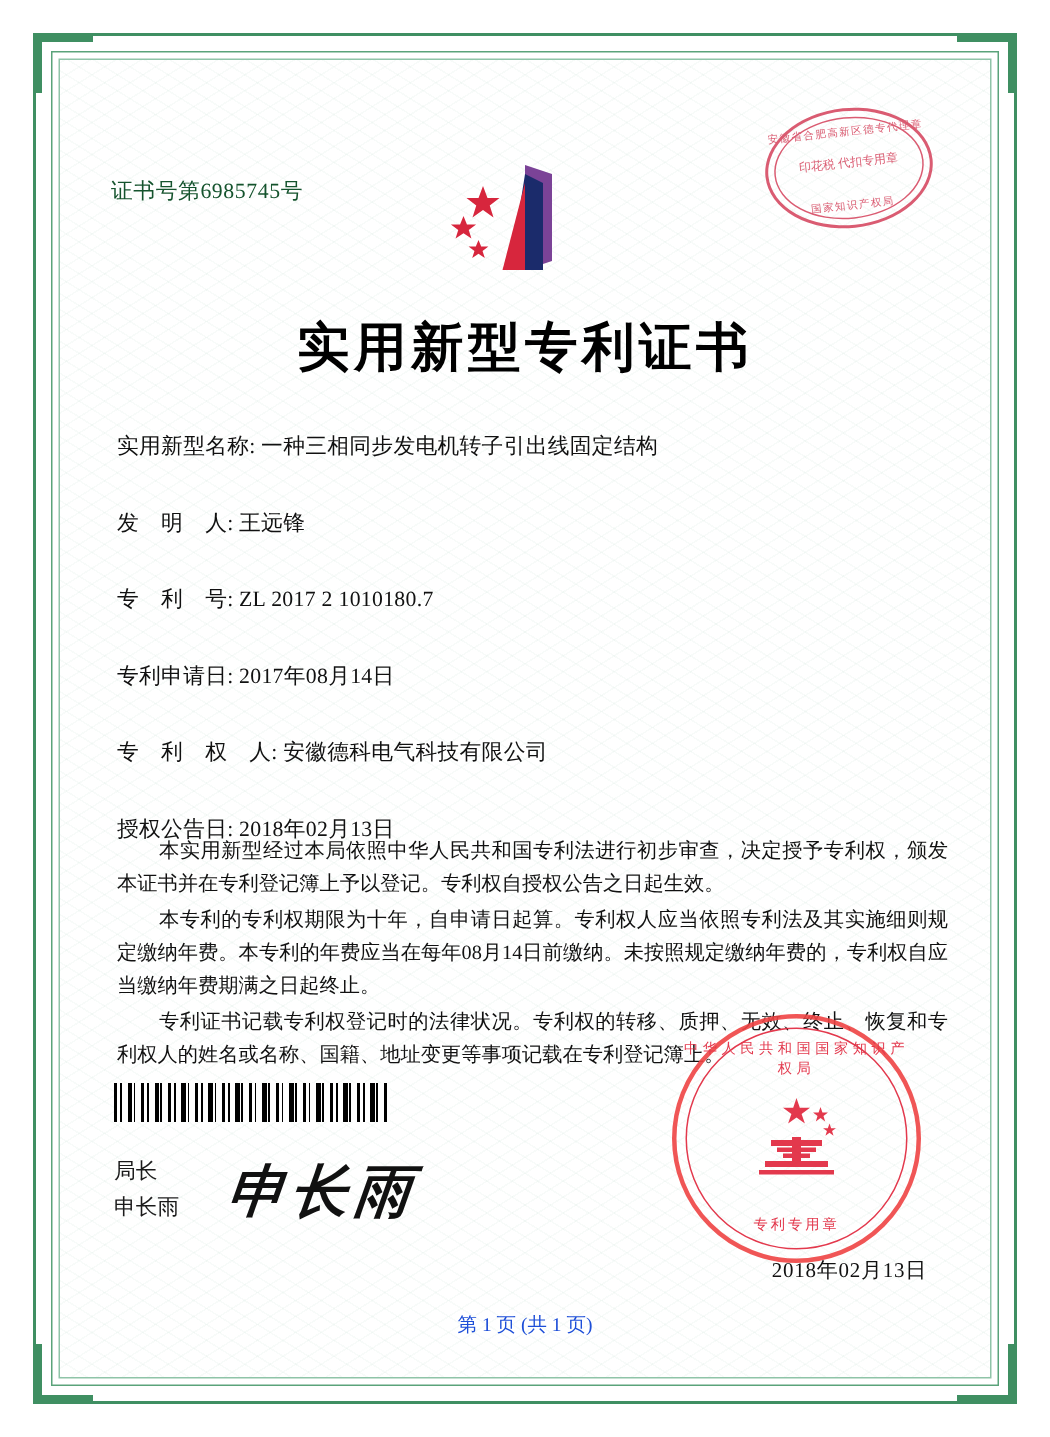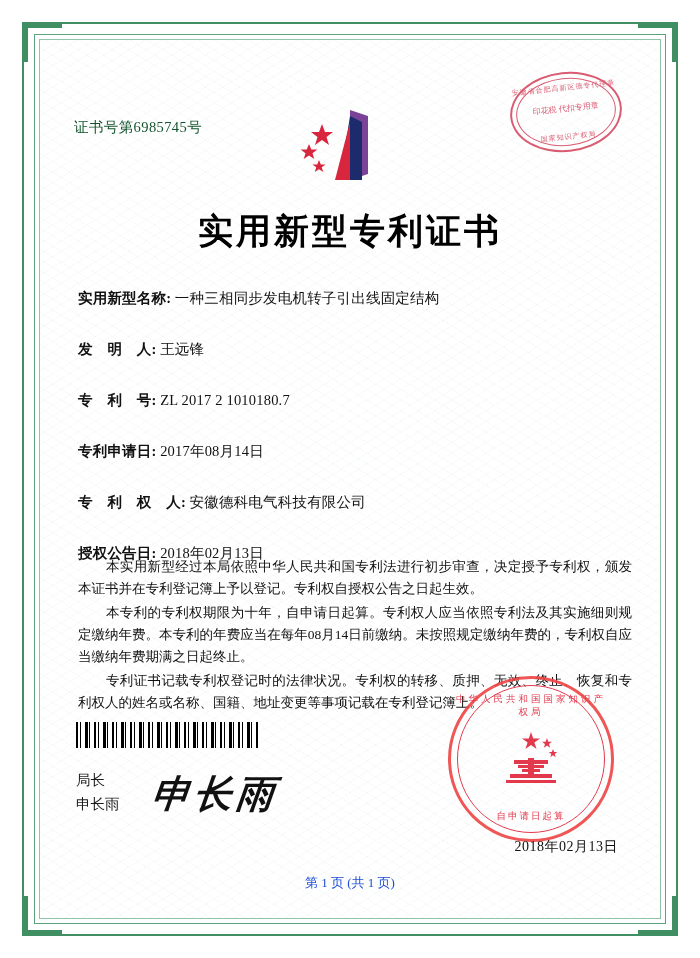--- a/index.html
+++ b/index.html
@@ -162,21 +162,21 @@
     right: 10px;
     top: 228px;
   }
   .field {
     font-size: 14.5px;
     line-height: 20px;
     margin-bottom: 31px;
     color: #111;
     white-space: nowrap;
   }
-  .field .lbl { letter-spacing: 0.2px; font-weight: bold; }
+  .field .lbl { letter-spacing: 0.2px; }
   .field .val { letter-spacing: 0.2px; }
 
   .paras {
     position: absolute;
     left: 18px;
     right: 8px;
     top: 496px;
     font-size: 13.5px;
     line-height: 22px;
     color: #111;
@@ -370,21 +370,21 @@
           <polygon points="53,10 54.3,13.7 58,13.7 55,16 56.1,19.7 53,17.4 49.9,19.7 51,16 48,13.7 51.7,13.7" fill="#e0243a"></polygon>
           <polygon points="59,21 60.1,24.1 63.3,24.1 60.7,26 61.7,29.2 59,27.2 56.3,29.2 57.3,26 54.7,24.1 57.9,24.1" fill="#e0243a"></polygon>
           <rect x="20" y="32" width="34" height="4" fill="#e0243a"></rect>
           <rect x="24" y="37" width="26" height="3" fill="#e0243a"></rect>
           <rect x="28" y="41" width="18" height="3" fill="#e0243a"></rect>
           <rect x="16" y="46" width="42" height="4" fill="#e0243a"></rect>
           <rect x="34" y="30" width="6" height="18" fill="#e0243a"></rect>
           <rect x="12" y="52" width="50" height="3" fill="#e0243a"></rect>
         </svg>
       </div>
-      <div class="seal-bottom-text">自申请日起算</div>
+      <div class="seal-bottom-text">专利专用章</div>
     </div>
 
     <div class="seal-date">2018年02月13日</div>
 
     <div class="page-footer">第 1 页 (共 1 页)</div>
 
   </div>
 </div>
 
 </body></html>

